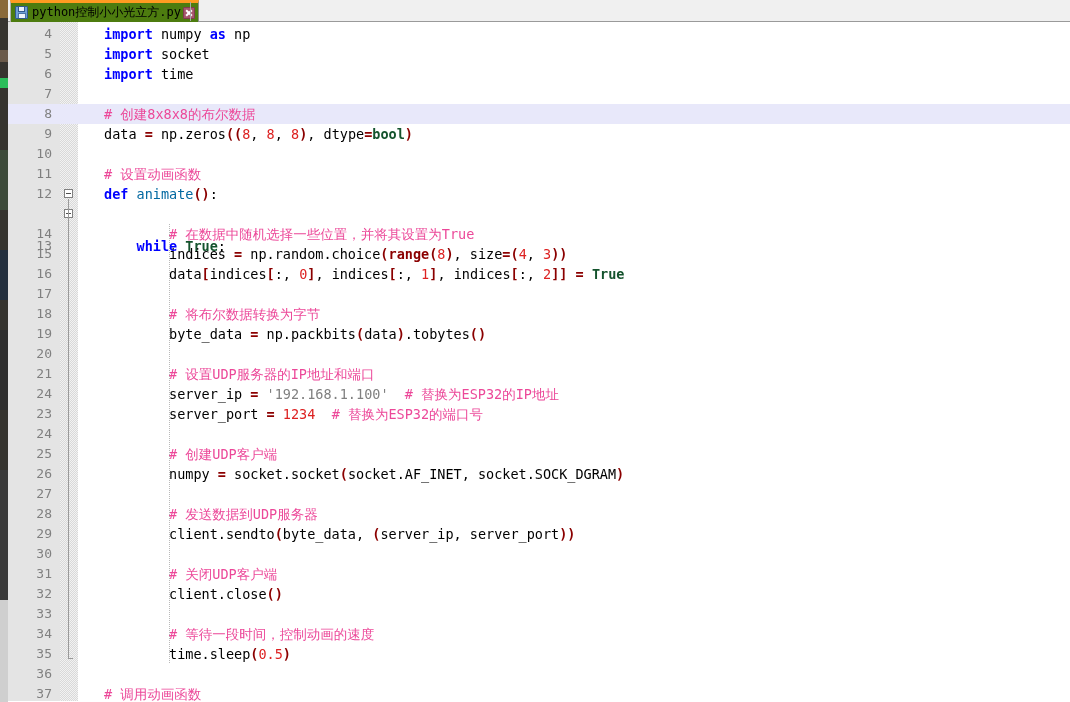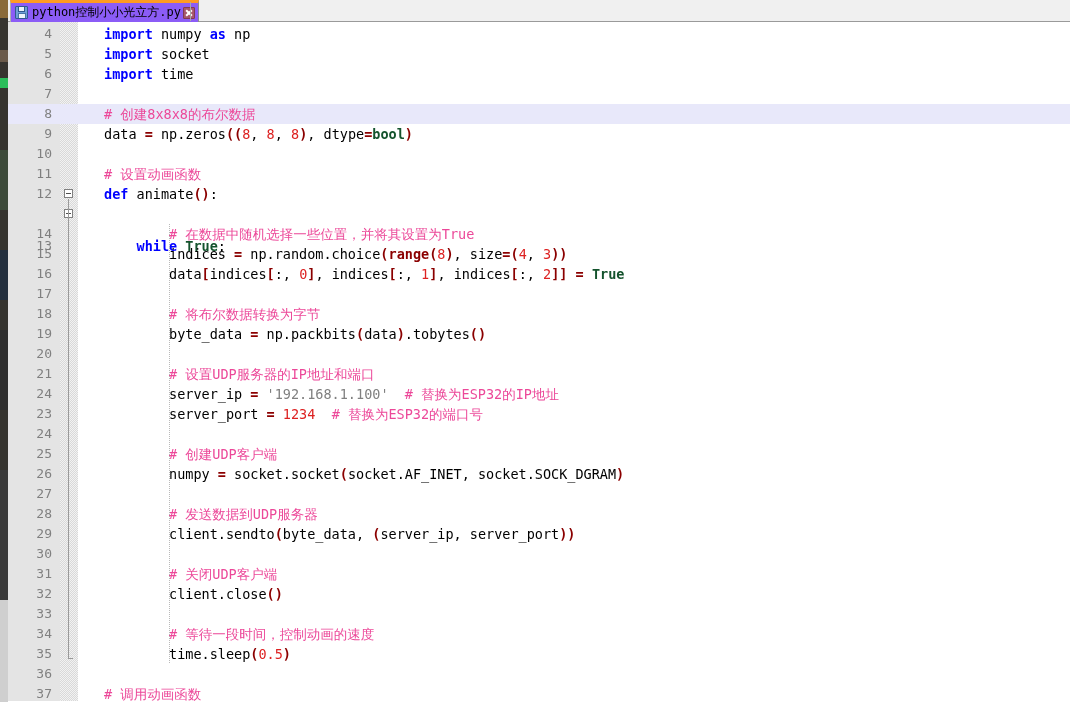--- a/index.html
+++ b/index.html
@@ -32,21 +32,21 @@
   .tabstrip{
     position:relative;height:22px;background:#f0f0f0;
     border-bottom:1px solid #9a9a9a;
     box-sizing:border-box;
   }
   .tabstrip:after{
     content:"";position:absolute;left:0;right:0;bottom:-2px;height:1px;background:#d8d8d8;
   }
   .tab{
     position:absolute;left:2px;top:0;height:22px;
-    background:#8b5cf6;
+    background:#4d7c0f;
     border-top:3px solid #ff9b21;
     border-left:1px solid #b0b0b0;
     border-right:1px solid #8d8d8d;
     box-sizing:border-box;
     display:flex;align-items:center;
     padding:0 3px 0 4px;
     font-family:"DejaVu Sans Mono","Liberation Mono",monospace;
     font-size:12px;color:#000;
     white-space:nowrap;
   }
@@ -103,21 +103,21 @@
     white-space:pre;font-size:13.5px;color:#000;
     font-family:"DejaVu Sans Mono","Liberation Mono",monospace;
   }
 
   
   .kw{color:#0000ff;font-weight:bold;}
   .bi{color:#8b0000;font-weight:bold;}
   .cm{color:#ec4899;}
   .nu{color:#dd2222;}
   .st{color:#808080;}
-  .fn{color:#000000;}
+  .fn{color:#0369a1;}
   .op{color:#8b0000;font-weight:bold;}
   .cn{color:#14532d;font-weight:bold;}
 
   
   .foldbox{
     position:absolute;width:9px;height:9px;left:4px;
     border:1px solid #808080;background:#fff;box-sizing:border-box;
   }
   .foldbox:before{
     content:"";position:absolute;left:1px;top:3px;width:5px;height:1px;background:#505050;

